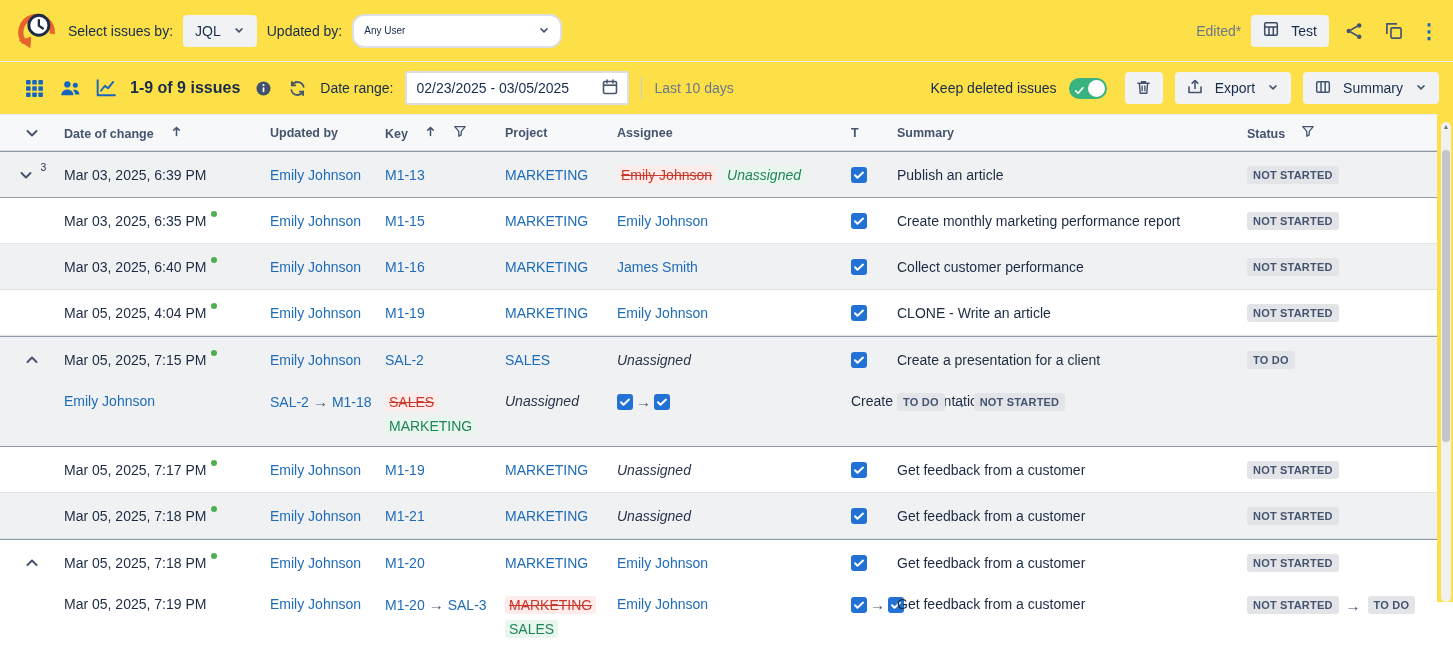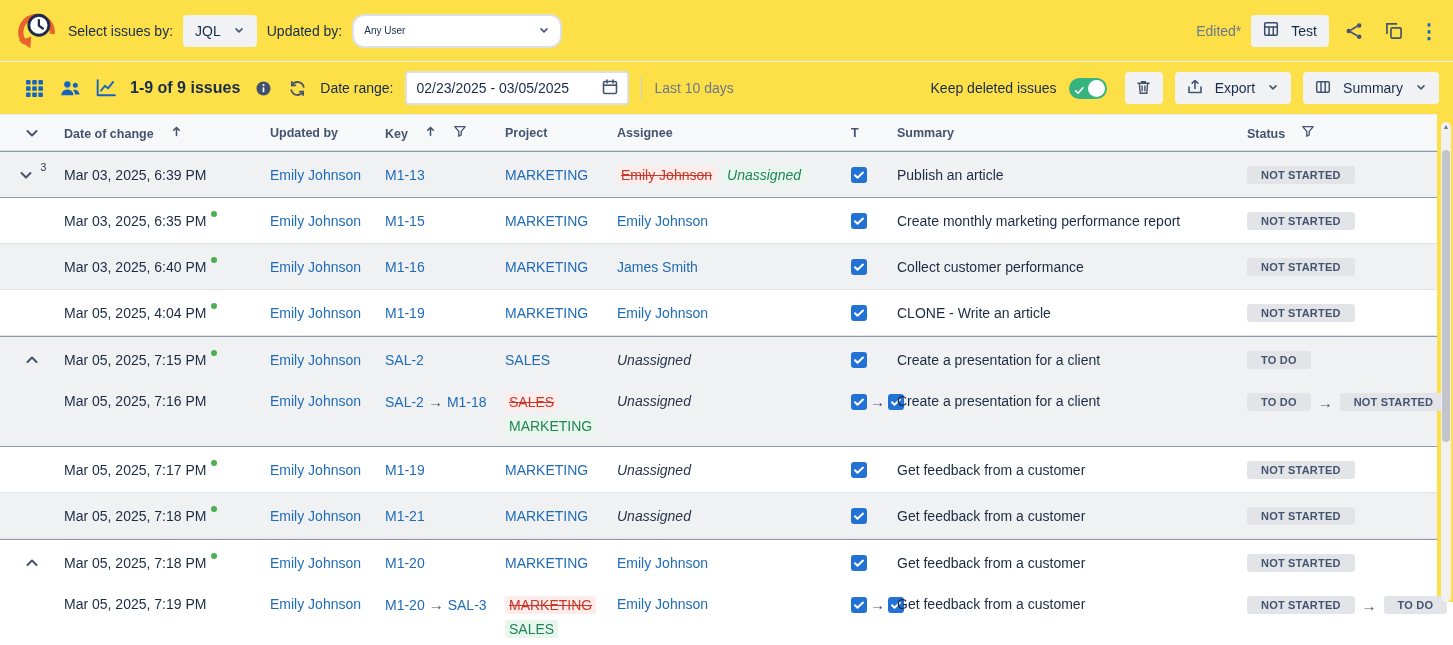--- a/index.html
+++ b/index.html
@@ -51,21 +51,21 @@
   .link{color:var(--link,#1e6bb8);cursor:pointer}
   .gdot{display:inline-block;width:6px;height:6px;border-radius:50%;background:#4caf50;transform:translateY(-7px);margin-left:-2px;flex:0 0 auto}
   .gcount{font-size:10.5px;color:#253858;transform:translateY(-8px);display:inline-block}
   .chevbtn{display:inline-flex;cursor:pointer}
   .arrow{color:#44546f;font-size:15px}
   .removed{color:#c9372c;text-decoration:line-through;background:#fdecea;padding:1px 4px;border-radius:3px}
   .added{color:#1f845a;background:#e9f6ee;padding:1px 4px;border-radius:3px}
   .ital{font-style:italic}
   .plain-unassigned{font-style:italic;color:#29344a}
   .stack{display:flex;flex-direction:column;gap:6px;align-items:flex-start}
-  .badge{background:#e2e4e8;color:#44546f;font-size:11px;font-weight:700;padding:3px 14px;border-radius:3px;letter-spacing:.2px;white-space:nowrap}
+  .badge{background:#e2e4e8;color:#44546f;font-size:11px;font-weight:700;padding:3px 6px;border-radius:3px;letter-spacing:.2px;white-space:nowrap}
   .cbx{display:inline-flex}
   .sum{color:#1c2b41}
   .datetxt{color:#1c2b41}
 
   
   .vscroll{position:absolute;top:122px;right:2px;bottom:0;width:10px;background:#f1f1f1;border-radius:5px}
   .vscroll .arr{position:absolute;top:1px;left:0;width:10px;text-align:center;font-size:7px;color:#70798a}
   .vscroll .thumb{position:absolute;top:28px;left:1px;width:8px;height:292px;background:#c2c6cc;border-radius:4px;cursor:pointer}
 </style>
 </head>
@@ -441,23 +441,20 @@
             <div class="cell">
               <span class="sum">Create a presentation for a client</span>
             </div>
             <div class="cell">
               <span class="badge">TO DO</span>
             </div>
           </div>
           <div class="trow tall">
             <div class="cell chev"></div>
             <div class="cell">
-              <span class="datetxt">Mar 05, 2025, 7:16 PM</span>
-            </div>
-            <div class="cell">
               <span class="link">Emily Johnson</span>
             </div>
             <div class="cell" style="gap: 4px;">
               <span class="link">SAL-2</span>
               <span class="arrow">→</span>
               <span class="link">M1-18</span>
             </div>
             <div class="cell">
               <div class="stack">
                 <span class="removed">SALES</span>

